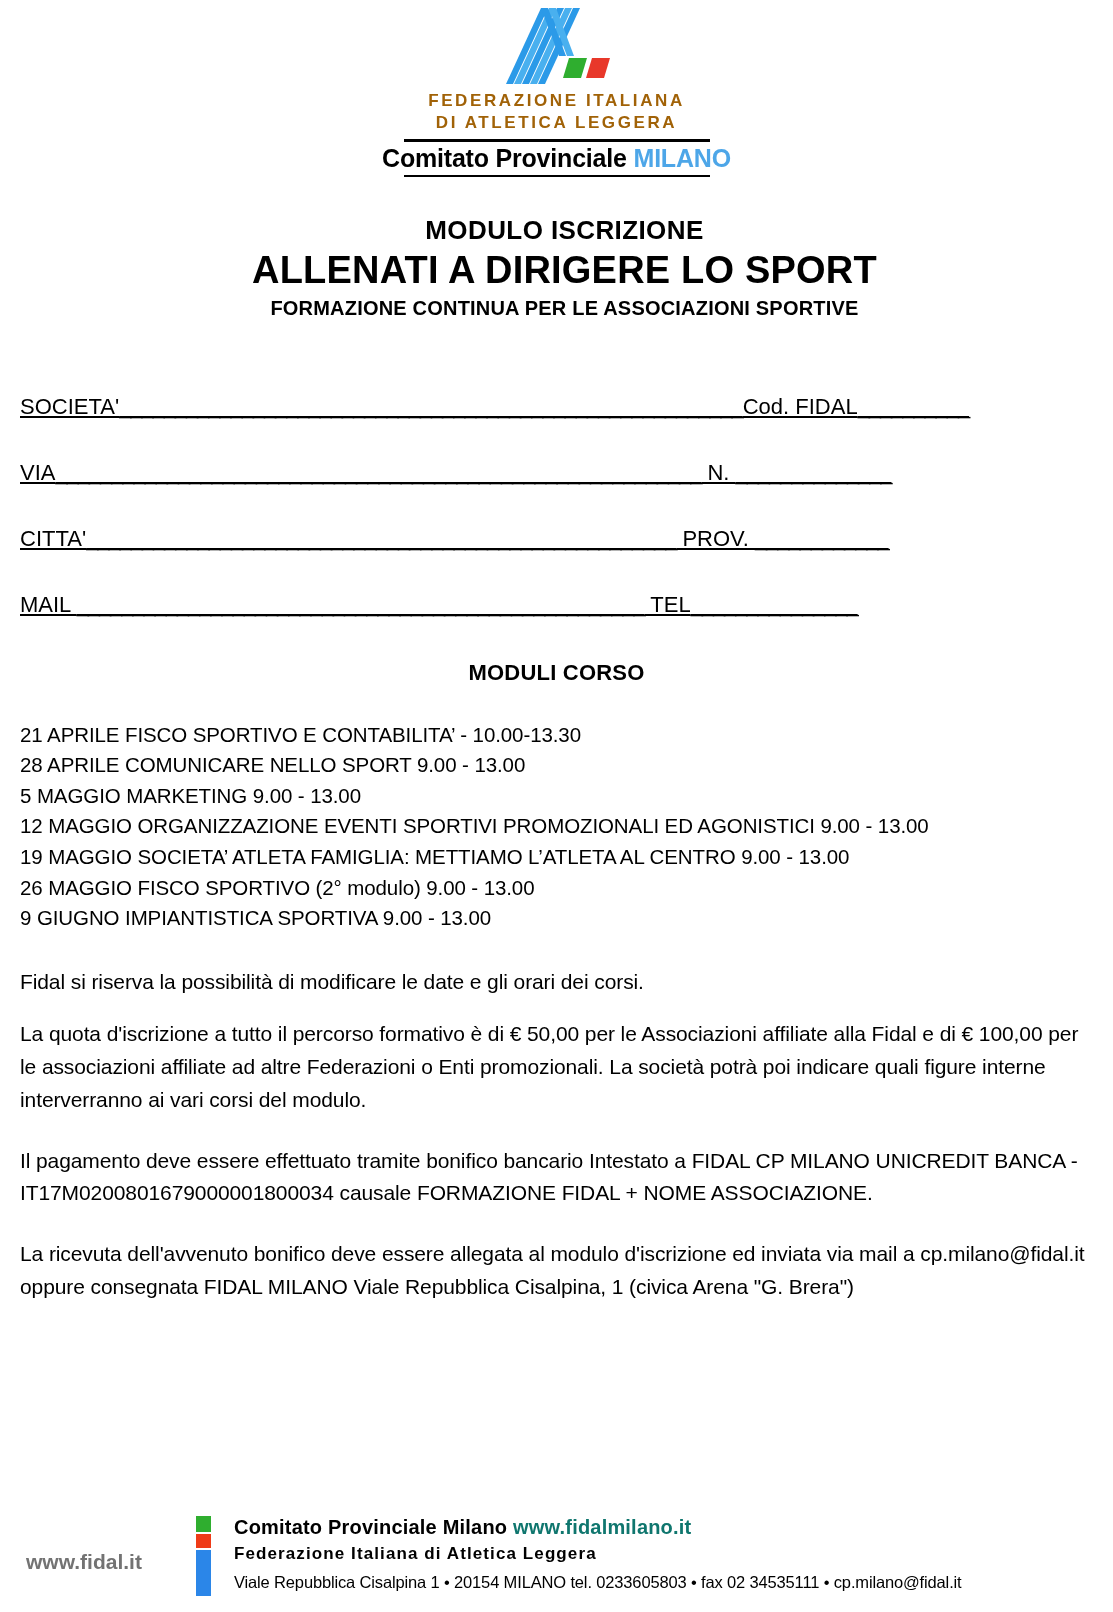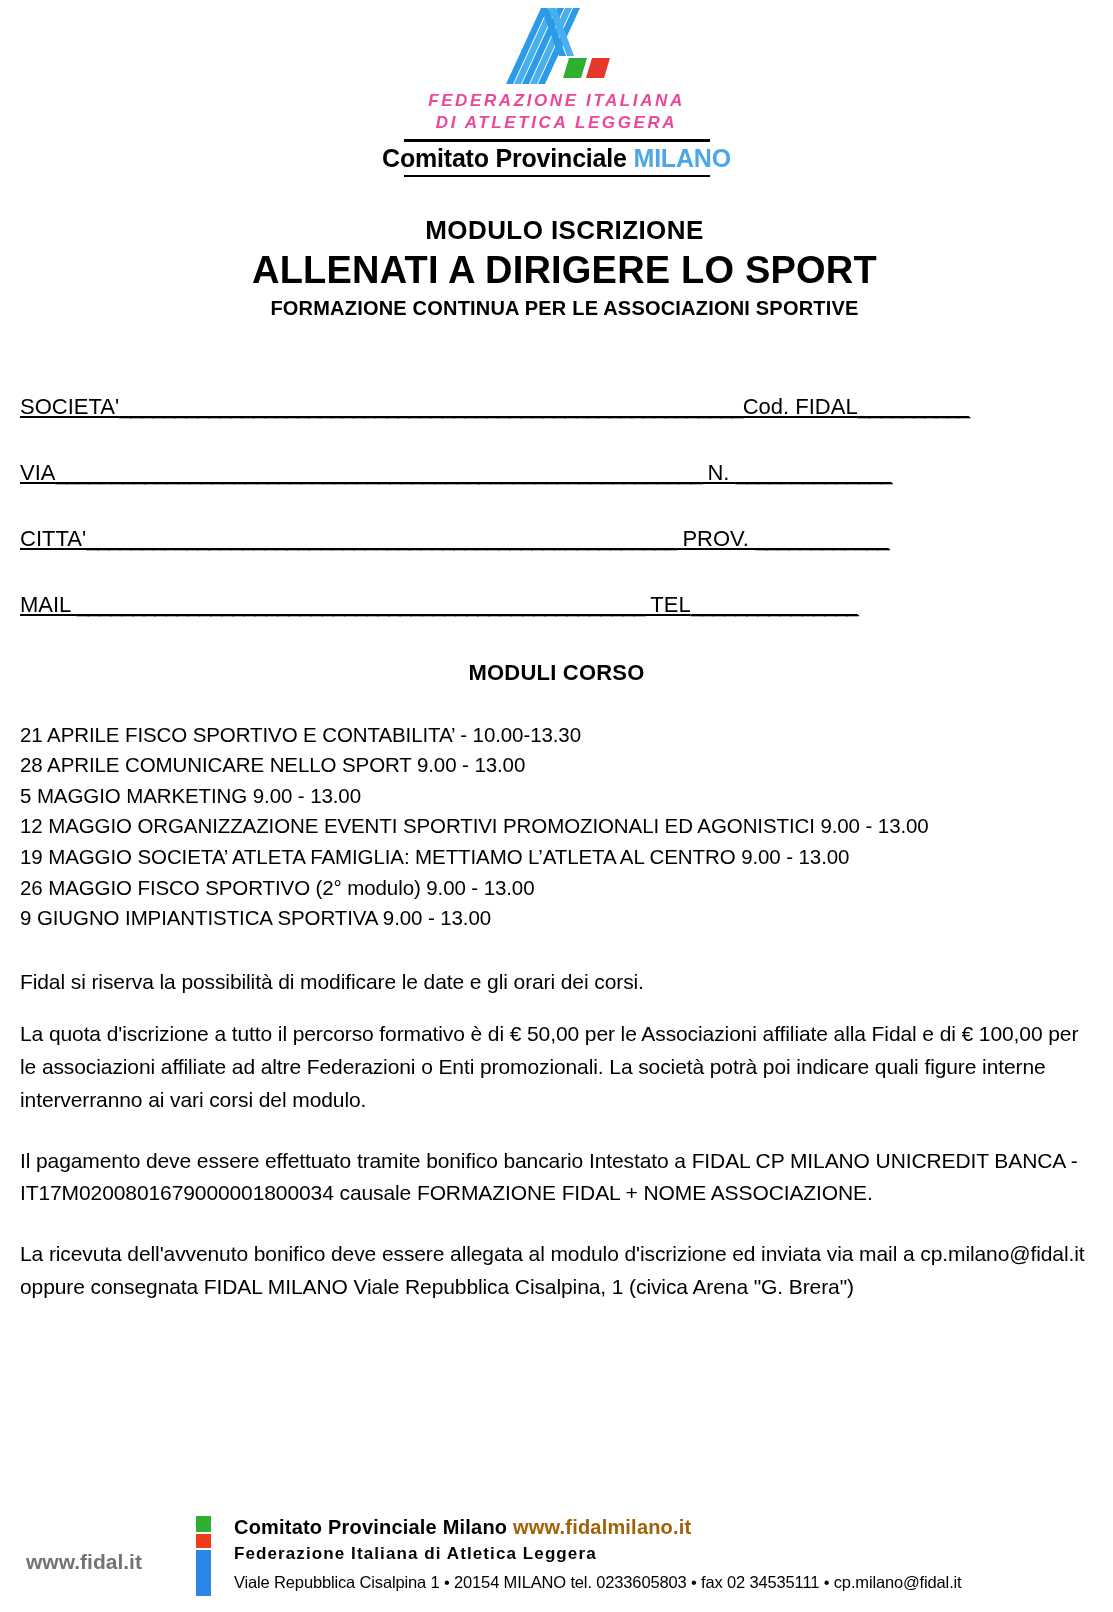--- a/index.html
+++ b/index.html
@@ -29,24 +29,23 @@
     height: 82px;
     position: relative;
   }
   .logo-mark svg { display: block; }
 
   .fed-line1, .fed-line2 {
     font-family: "Liberation Sans", sans-serif;
     font-size: 17px;
     font-weight: 600;
     letter-spacing: 2.6px;
-    color: #ec4899;
+    color: #a16207;
     text-align: left;
     line-height: 1.32;
-    font-style: italic;
   }
   .fed-rule {
     width: 306px;
     height: 3px;
     background: #000000;
     margin: 4px auto 3px auto;
   }
   .cp-line {
     font-family: "Liberation Sans", sans-serif;
     font-weight: bold;
@@ -172,21 +171,21 @@
     left: 234px;
     top: 20px;
     width: 860px;
   }
   .foot-l1 {
     font-size: 20px;
     font-weight: bold;
     letter-spacing: 0.2px;
     line-height: 1.35;
   }
-  .foot-l1 .link { color: #a16207; }
+  .foot-l1 .link { color: #0f766e; }
   .foot-l2 {
     font-size: 17px;
     font-weight: bold;
     letter-spacing: 1.1px;
     line-height: 1.35;
     margin-top: 2px;
   }
   .foot-l3 {
     font-size: 16.5px;
     letter-spacing: -0.15px;

